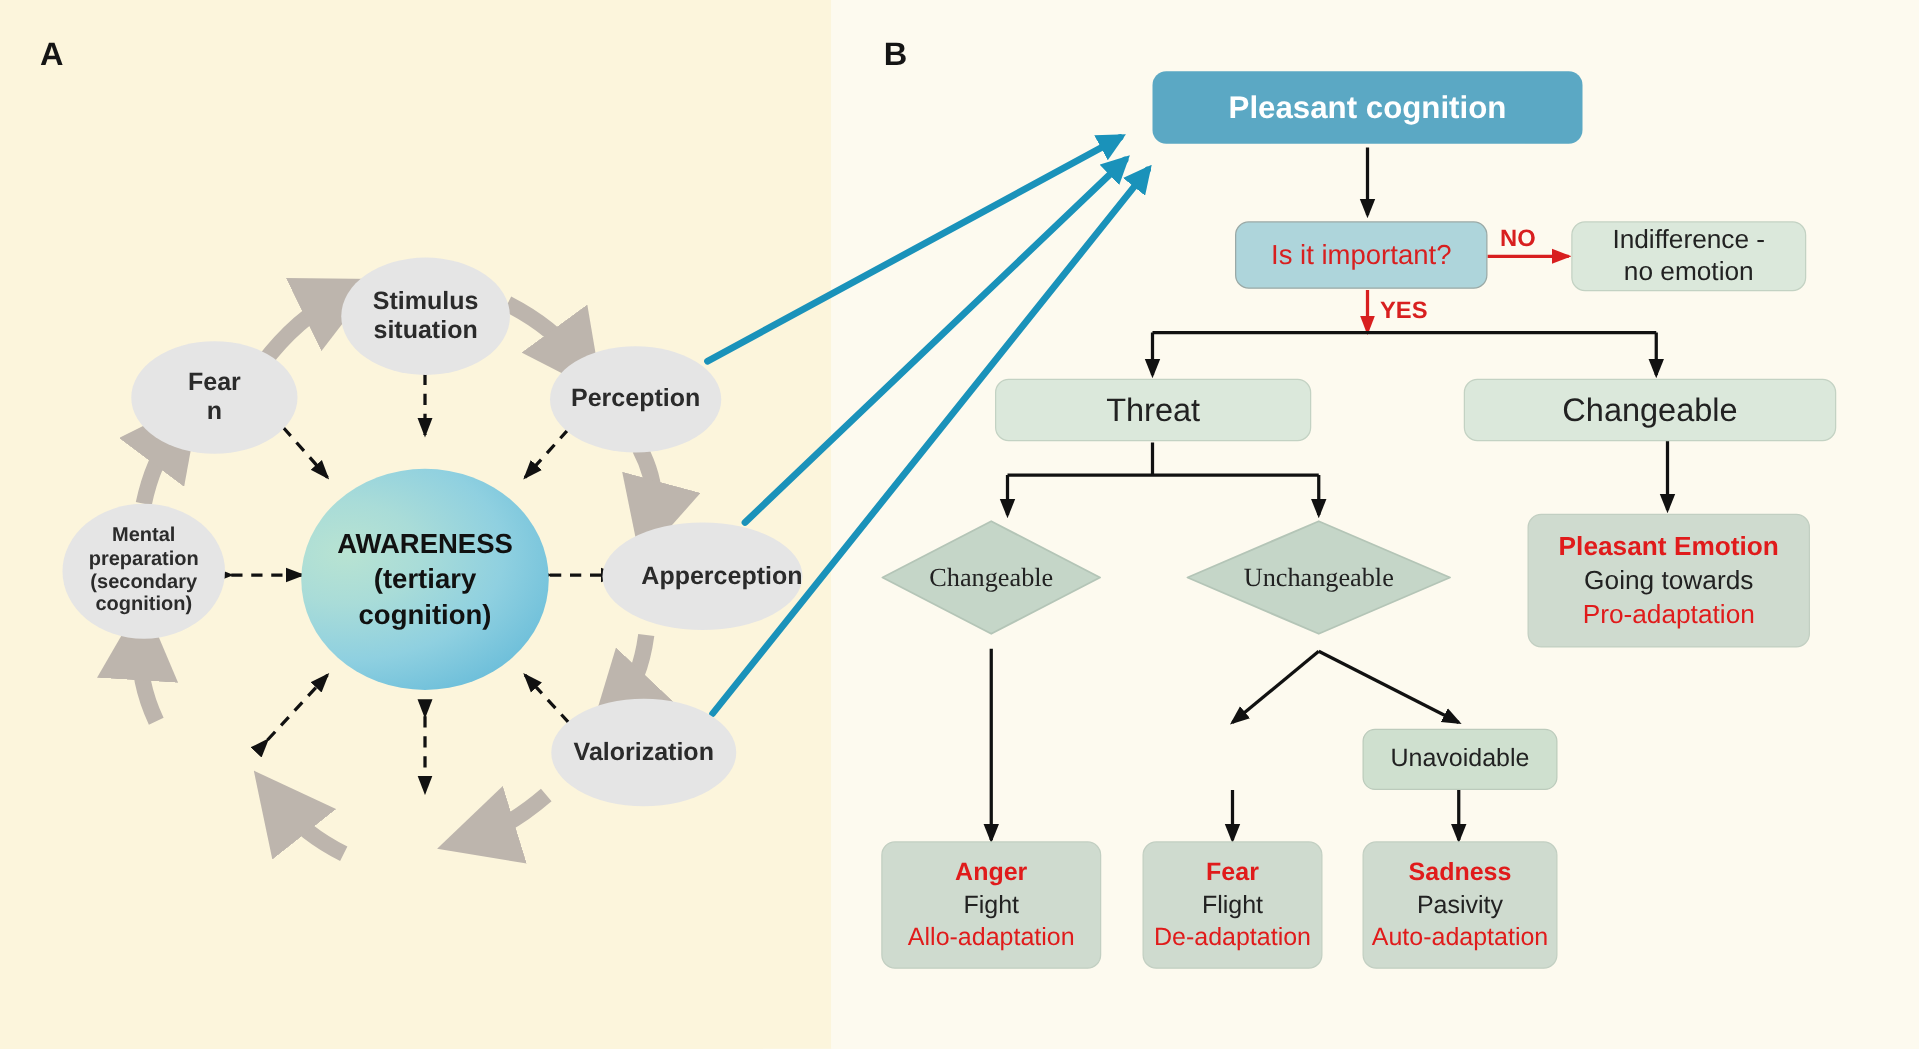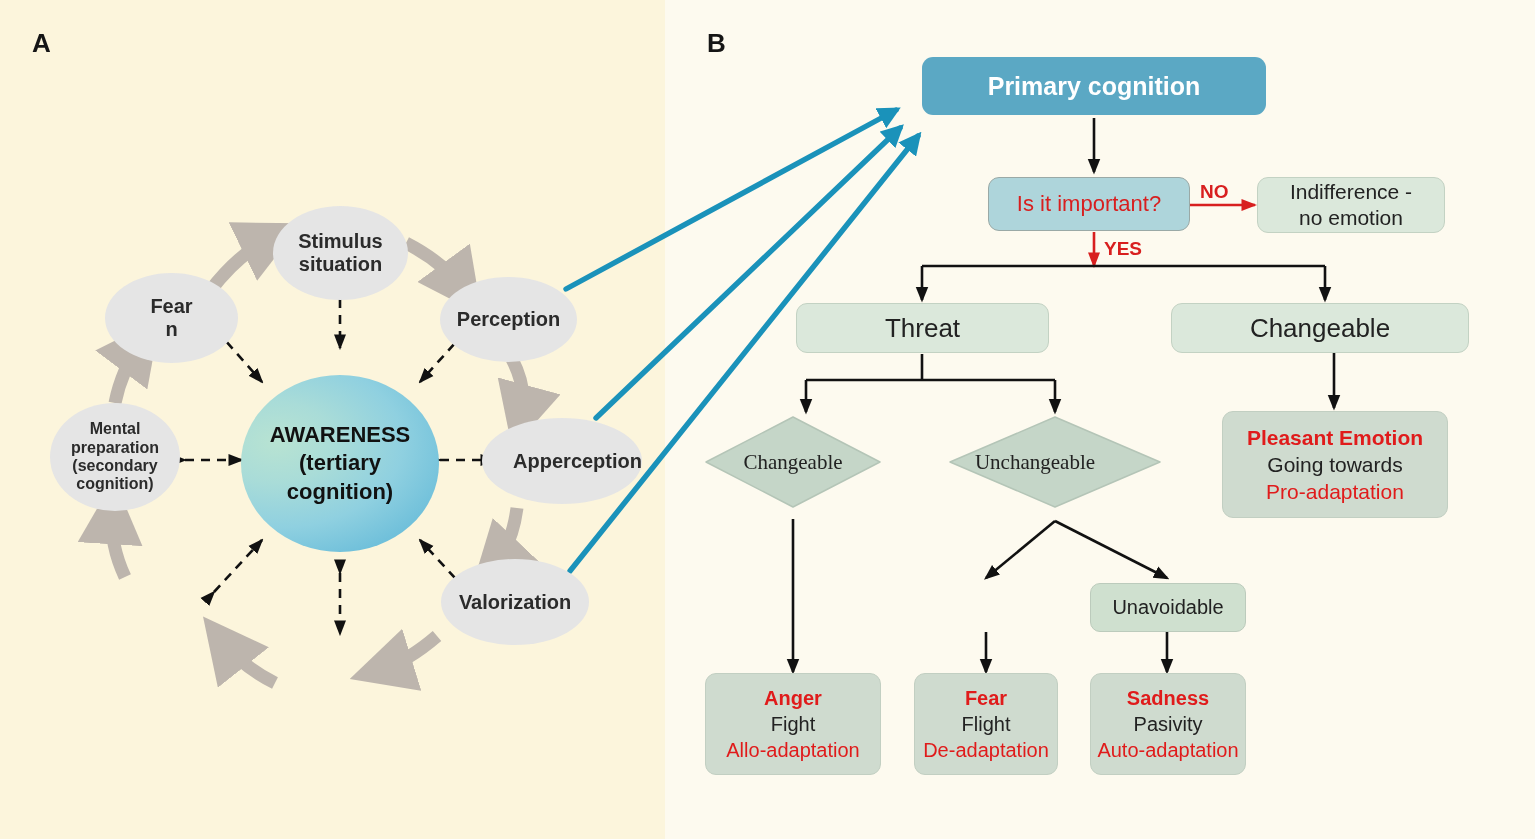--- a/index.html
+++ b/index.html
@@ -211,26 +211,26 @@
   <svg class="layer">
     <g fill="#c5d6c8" stroke="#b4c5b7" stroke-width="1.5" stroke-linejoin="round">
       <path d="M793,417 L880,462 L793,507 L706,462 Z"></path>
       <path d="M1055,417 L1160,462 L1055,507 L950,462 Z"></path>
     </g>
   </svg>
 
   <div class="diamond-wrap" style="left:706px;top:417px;width:174px;height:90px;">
     <span class="diamond-lbl">Changeable</span>
   </div>
-  <div class="diamond-wrap" style="left:930px;top:417px;width:210px;height:90px;">
+  <div class="diamond-wrap" style="left:950px;top:417px;width:210px;height:90px;">
     <span class="diamond-lbl">Unchangeable</span>
   </div>
 
   <div class="rbox primary" style="left:922px;top:57px;width:344px;height:58px;">
-    <span>Primary cognition</span>
+    <span>Pleasant cognition</span>
   </div>
 
   <div class="rbox question" style="left:988px;top:177px;width:202px;height:54px;">
     <span>Is it important?</span>
   </div>
 
   <div class="yesno" style="left:1200px;top:181px;">NO</div>
   <div class="yesno" style="left:1104px;top:238px;">YES</div>
 
   <div class="rbox mint" style="left:1257px;top:177px;width:188px;height:56px;">

